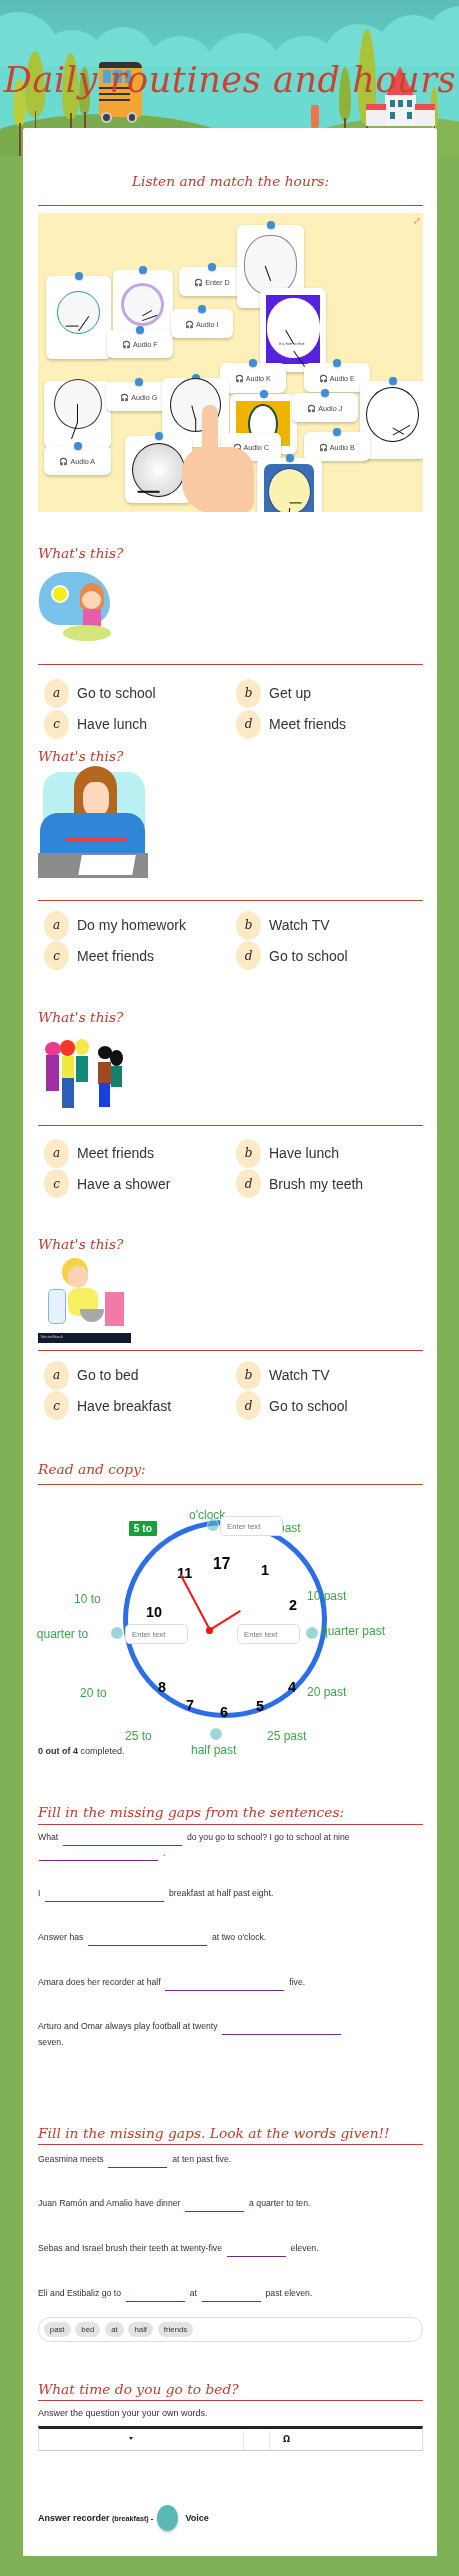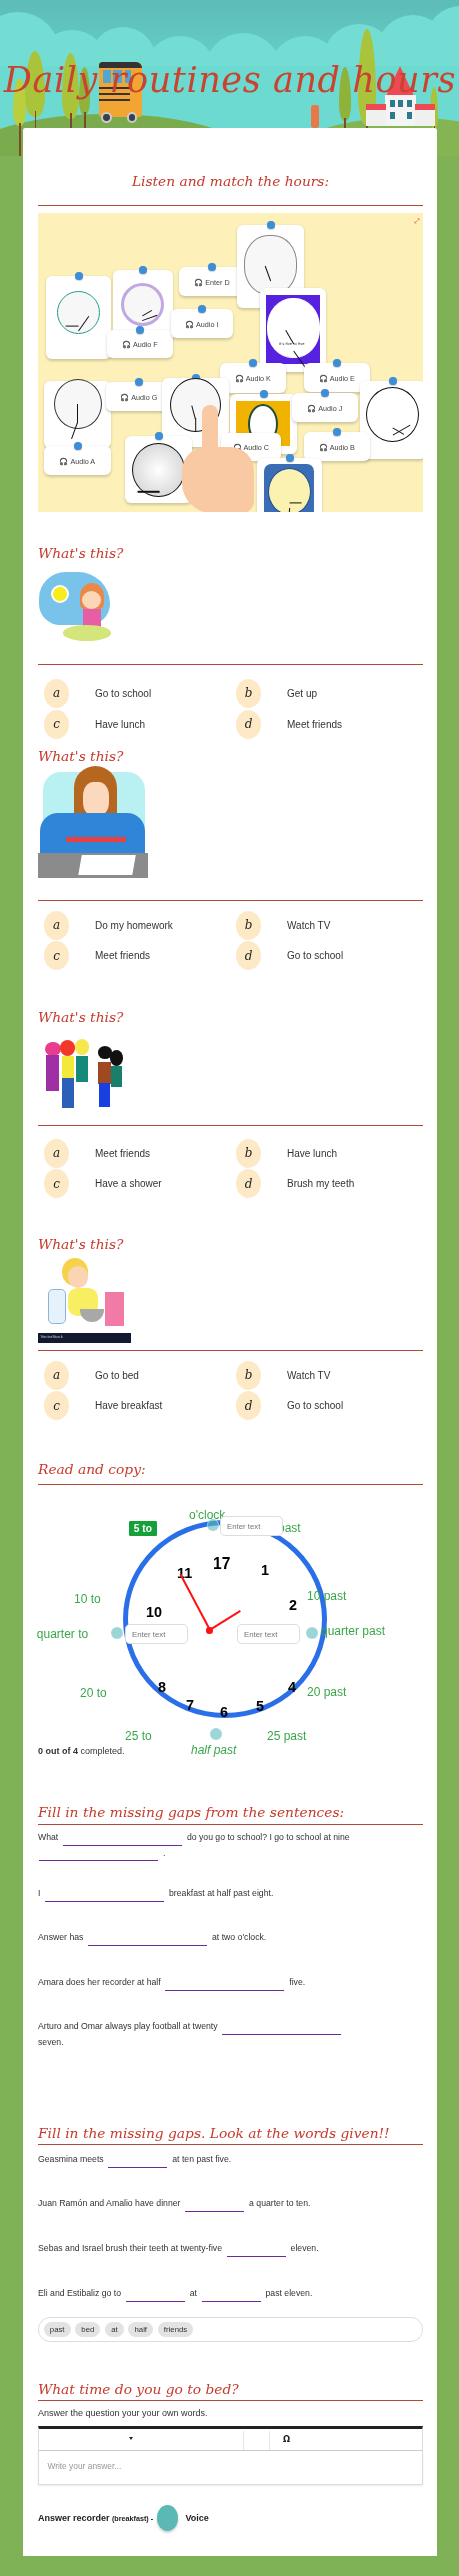--- a/index.html
+++ b/index.html
@@ -69,21 +69,21 @@
   .q-img { position: absolute; left: 0; }
   .options { position: absolute; left: 0; width: 385px; }
   .opt {
     position: absolute; display: flex; align-items: center; height: 30px; width: 180px;
   }
   .opt-badge {
     width: 25px; height: 29px; border-radius: 50%; background: #fde9c6;
     display: flex; align-items: center; justify-content: center;
     font-family: "DejaVu Serif", serif; font-style: italic; font-size: 12px; color: #222;
   }
-  .opt-text { margin-left: 26px; font-family: "Liberation Sans", sans-serif; font-size: 10px; color: #333; }
+  .opt-text { margin-left: 8px; font-family: "Liberation Sans", sans-serif; font-size: 14px; color: #333; }
   .sentence {
     position: absolute; left: 0; width: 385px; font-family: "Liberation Sans", sans-serif;
     font-size: 8.7px; color: #333; line-height: 15.6px;
   }
   .gap {
     display: inline-block; vertical-align: bottom; height: 13px; margin: 0 4.8px;
     border: none; border-bottom: 0.6px solid #6a2c91; background: transparent;
     font-size: 8.4px; outline: none;
   }
   .word-bank {
@@ -492,21 +492,21 @@
       <div class="clock-label" style="left:151px;top:12px;">o'clock</div>
       <div class="clock-label" style="left:230px;top:25px;">5 past</div>
       <div class="clock-label" style="left:36px;top:96px;">10 to</div>
       <div class="clock-label" style="left:269px;top:93px;">10 past</div>
       <div class="clock-label" style="left:-1.2px;top:131px;">quarter to</div>
       <div class="clock-label" style="left:283px;top:128px;">quarter past</div>
       <div class="clock-label" style="left:42px;top:190px;">20 to</div>
       <div class="clock-label" style="left:269px;top:189px;">20 past</div>
       <div class="clock-label" style="left:87px;top:233px;">25 to</div>
       <div class="clock-label" style="left:229px;top:233px;">25 past</div>
-      <div class="clock-label" style="left:153px;top:247px;font-style:italic;">half past</div>
+      <div class="clock-label" style="left:153px;top:247px;">half past</div>
 
       <div class="dot" style="left:169px;top:23px;"></div>
       <input class="enter-box" style="left: 182px; top: 20px;" placeholder="Enter text">
       <div class="dot" style="left:73px;top:131px;"></div>
       <input class="enter-box" style="left: 87px; top: 128px;" placeholder="Enter text">
       <div class="dot" style="left:268px;top:131px;"></div>
       <input class="enter-box" style="left: 199px; top: 128px;" placeholder="Enter text">
       <div class="dot" style="left:172px;top:232px;"></div>
     </div>
 
@@ -562,21 +562,20 @@
     <div class="rule" style="top:2272px;"></div>
     <div class="sentence" style="top:2278px;font-size:9px;">Answer the question your your own words.</div>
 
     <div class="editor" style="top:2298px;">
       <div class="editor-toolbar">
         <div style="position:absolute;left:90px;top:7.8px;width:0;height:0;border-left:2.4px solid transparent;border-right:2.4px solid transparent;border-top:3px solid #222;"></div>
         <div style="position:absolute;left:204px;top:2.4px;width:0.6px;height:19px;background:#e5e5e5;"></div>
         <div style="position:absolute;left:230px;top:2.4px;width:0.6px;height:19px;background:#e5e5e5;"></div>
         <div style="position:absolute;left:244px;top:4.8px;font-size:8.4px;font-weight:bold;color:#222;">Ω</div>
       </div>
-      <div class="editor-area" contenteditable="true" style="">Write your answer...</div>
     </div>
 
     <div class="recorder" style="top:2377px;">
       <b style="font-size:9px;">Answer recorder</b>
       <b style="font-size:7.2px;margin-left:2.4px;">(breakfast) -</b>
       <div class="rec-btn"></div>
       <b style="font-size:9px;">Voice</b>
     </div>
 
   </div>

